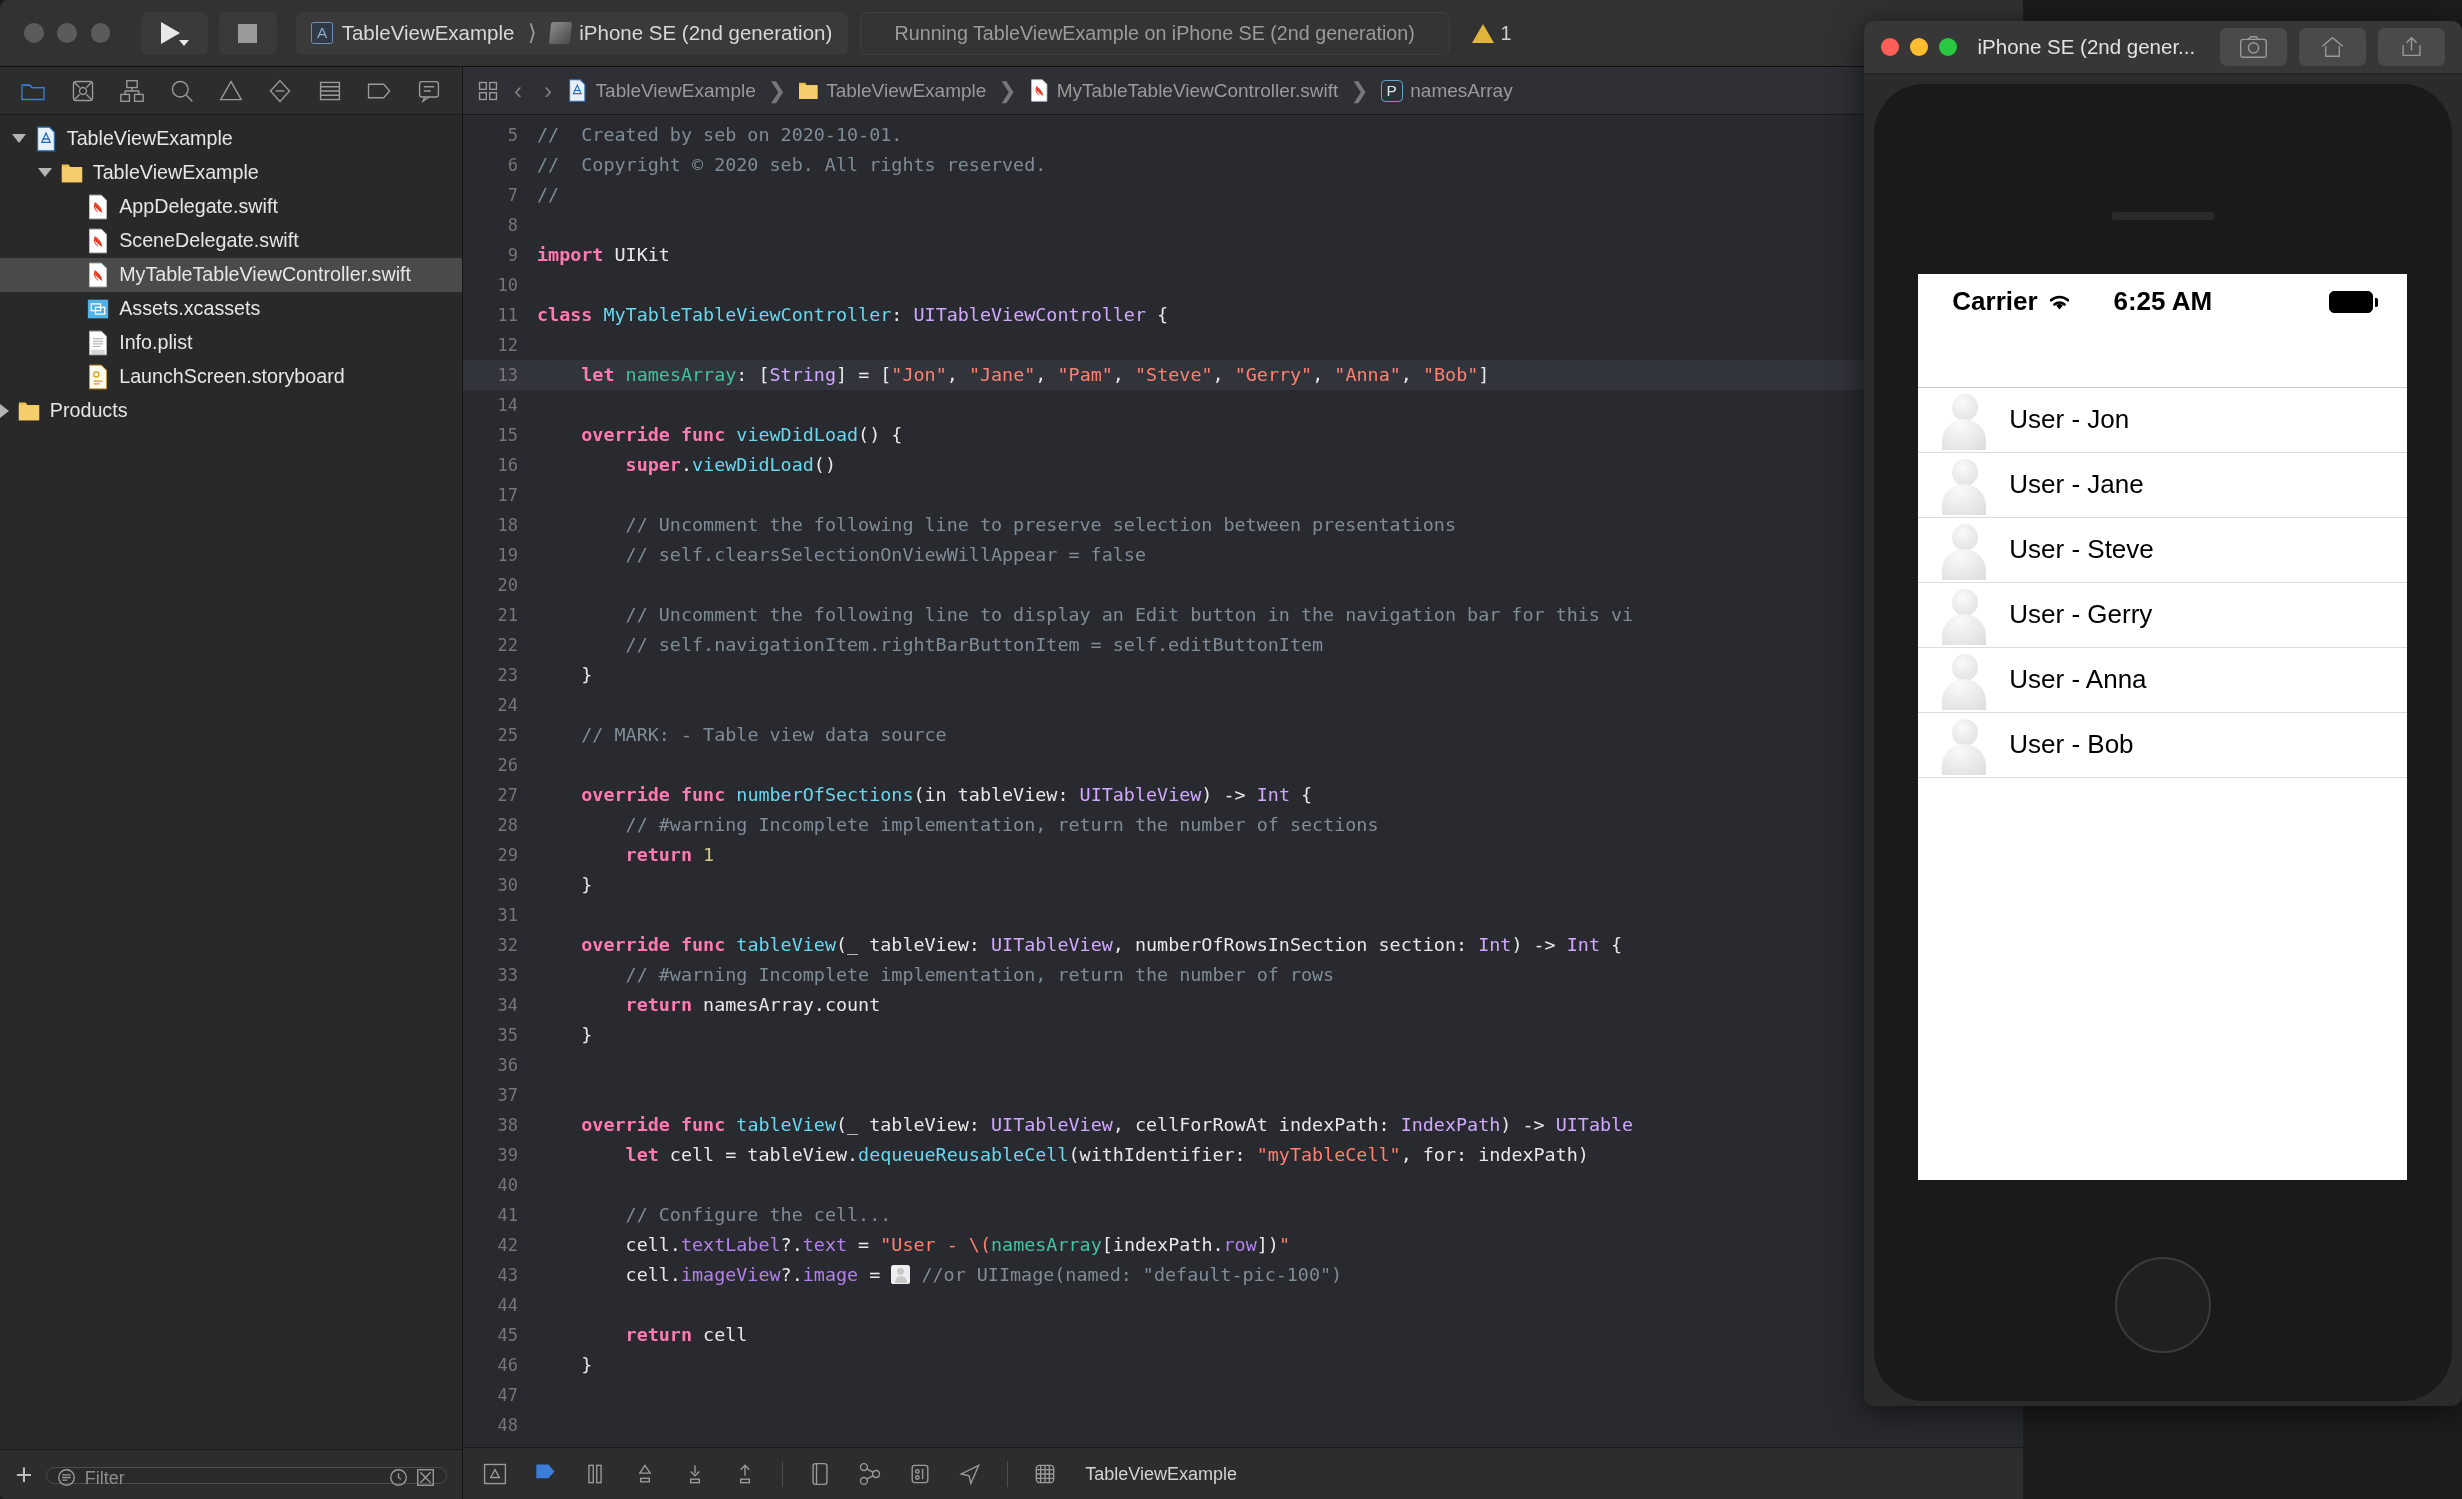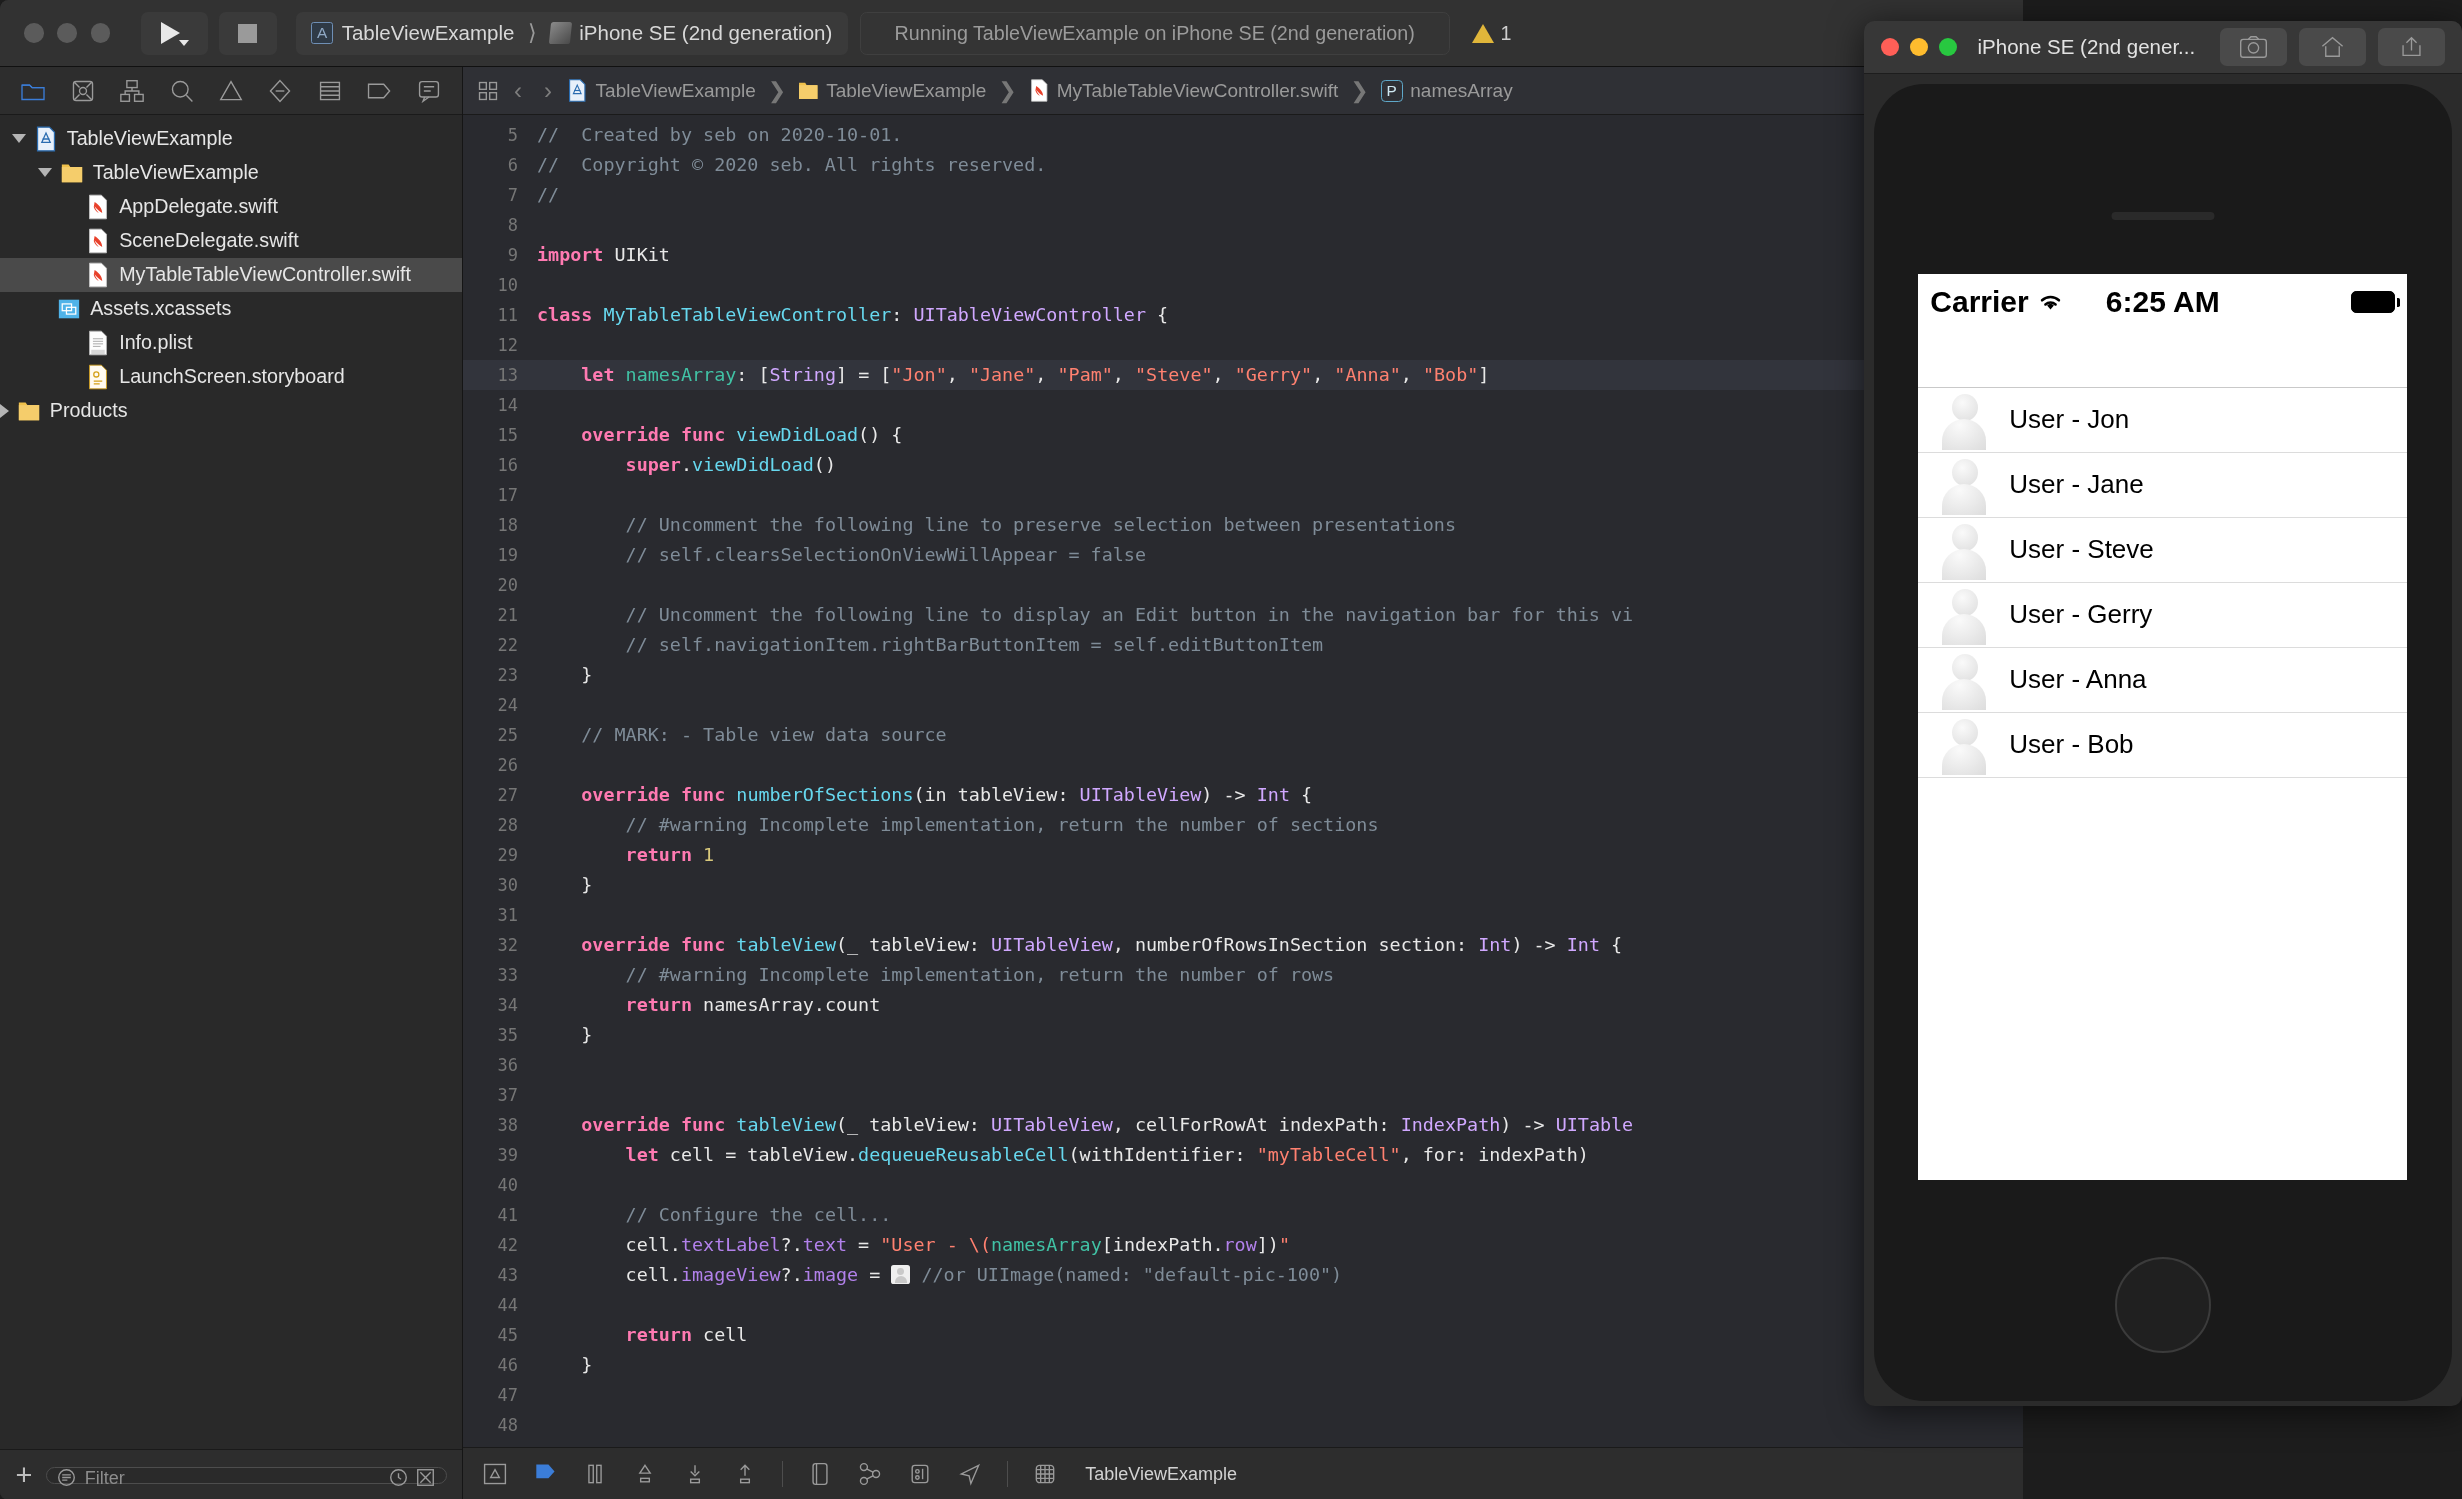--- a/index.html
+++ b/index.html
@@ -220,21 +220,21 @@
   .sim-device {
     position: absolute; left: 10.3px; top: 63px; width: 578px; height: 1317px;
     background: #1a1a1a; border-radius: 50px;
   }
   .sim-screen {
     position: absolute; left: 44px; top: 190px;
     width: 489px; height: 906px; background: #ffffff; overflow: hidden;
   }
   .statusbar {
     height: 56px; display: flex; align-items: center;
-    padding: 0 12px; font-size: 30px; color: #000; font-weight: bold;
+    padding: 0 34px; font-size: 26px; color: #000; font-weight: bold;
   }
   .sb-left { display: flex; align-items: center; gap: 8.5px; flex: 1; }
   .sb-time { flex: 0 0 auto; }
   .sb-right { flex: 1; display: flex; justify-content: flex-end; }
   .battery {
     width: 44px; height: 22px; border: 1.7px solid #000; border-radius: 5.1px;
     background: #000; position: relative;
   }
   .battery::after {
     content: ""; position: absolute; right: -6px; top: 6.8px;
@@ -400,21 +400,21 @@
               <span>SceneDelegate.swift</span>
             </div>
             <div class="row sel" style="padding-left: 63px;">
               <div class="tri spacer"></div>
               <svg class="fico" viewBox="0 0 26 30">
                 <path d="M3 1h14l6 6v22H3z" fill="#ffffff" stroke="#c9c9c9"></path>
                 <path d="M9 9c5 3 9 8 9 13-3-2-6-4-9-8 1 3 3 6 5 8-3-1-5-4-6-7z" fill="#e8412b"></path>
               </svg>
               <span>MyTableTableViewController.swift</span>
             </div>
-            <div class="row" style="padding-left: 34px;">
+            <div class="row" style="padding-left: 63px;">
               <div class="tri spacer"></div>
               <svg class="fico" viewBox="0 0 26 30">
                 <path d="M1 4h24v22H1z" fill="#4fb3e8" rx="2"></path>
                 <rect x="5" y="9" width="11" height="8" fill="none" stroke="#fff" stroke-width="1.5"></rect>
                 <rect x="10" y="13" width="11" height="8" fill="none" stroke="#fff" stroke-width="1.5"></rect>
               </svg>
               <span>Assets.xcassets</span>
             </div>
             <div class="row" style="padding-left: 63px;">
               <div class="tri spacer"></div>

